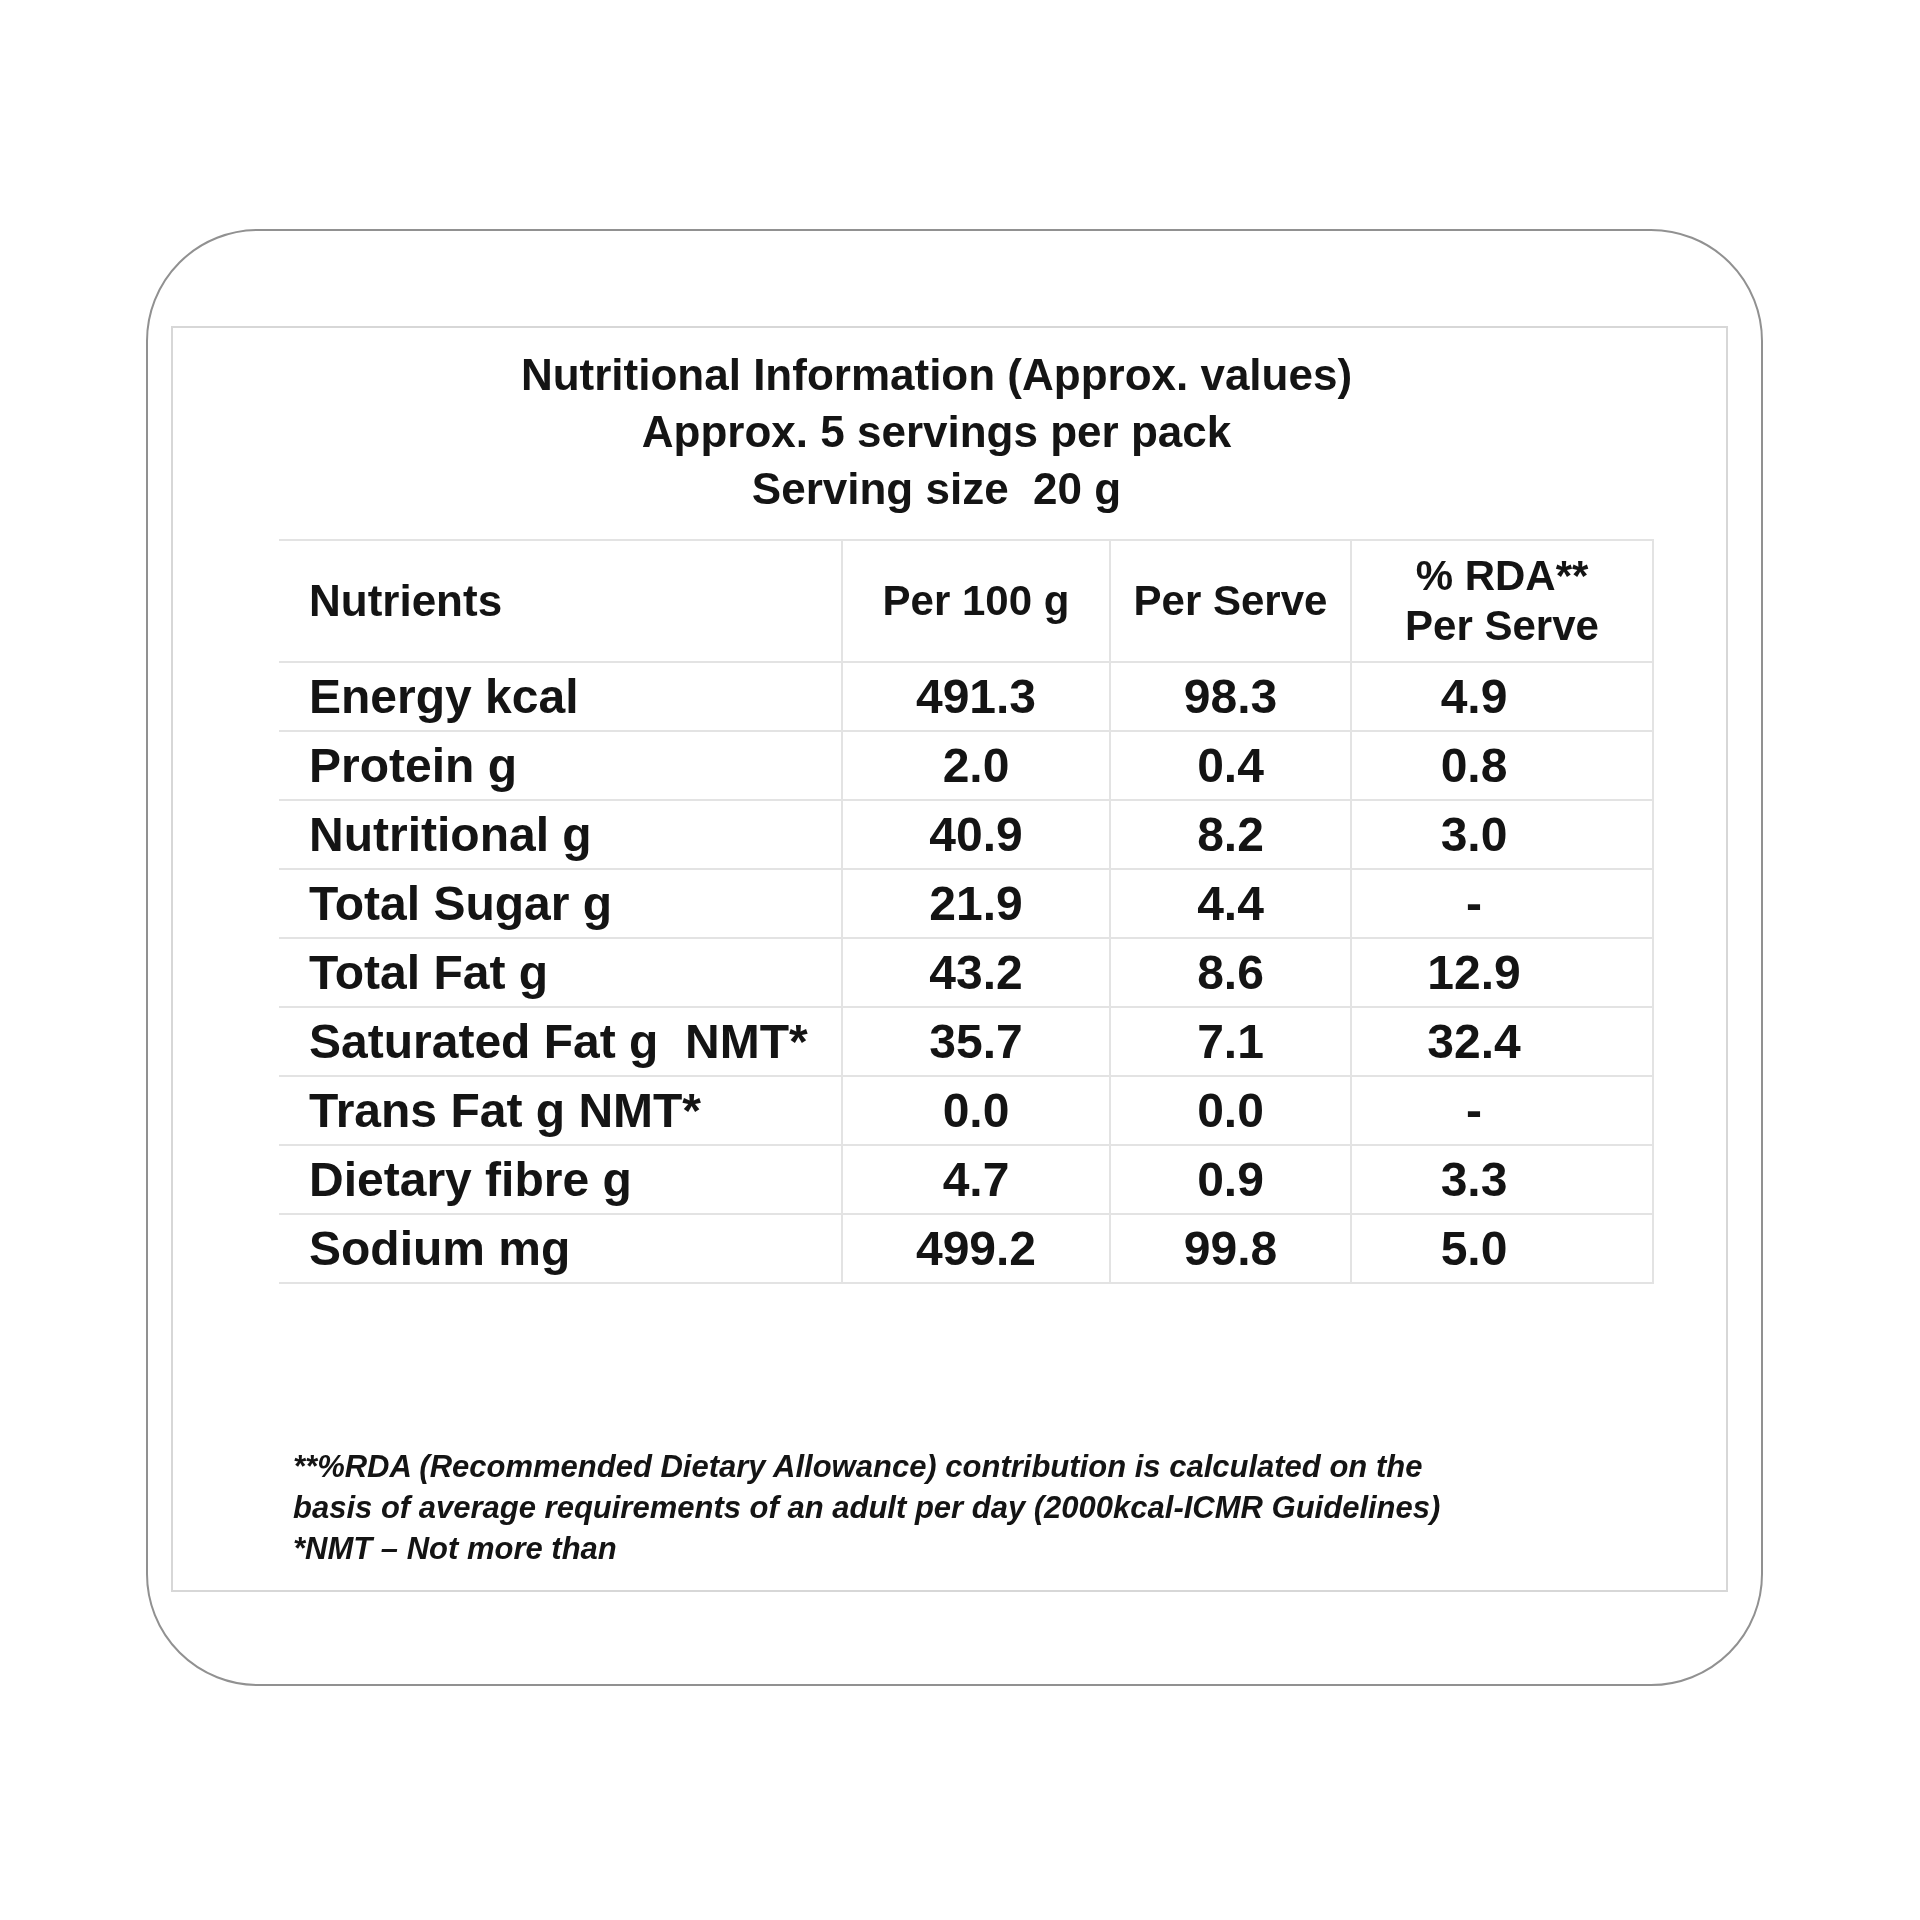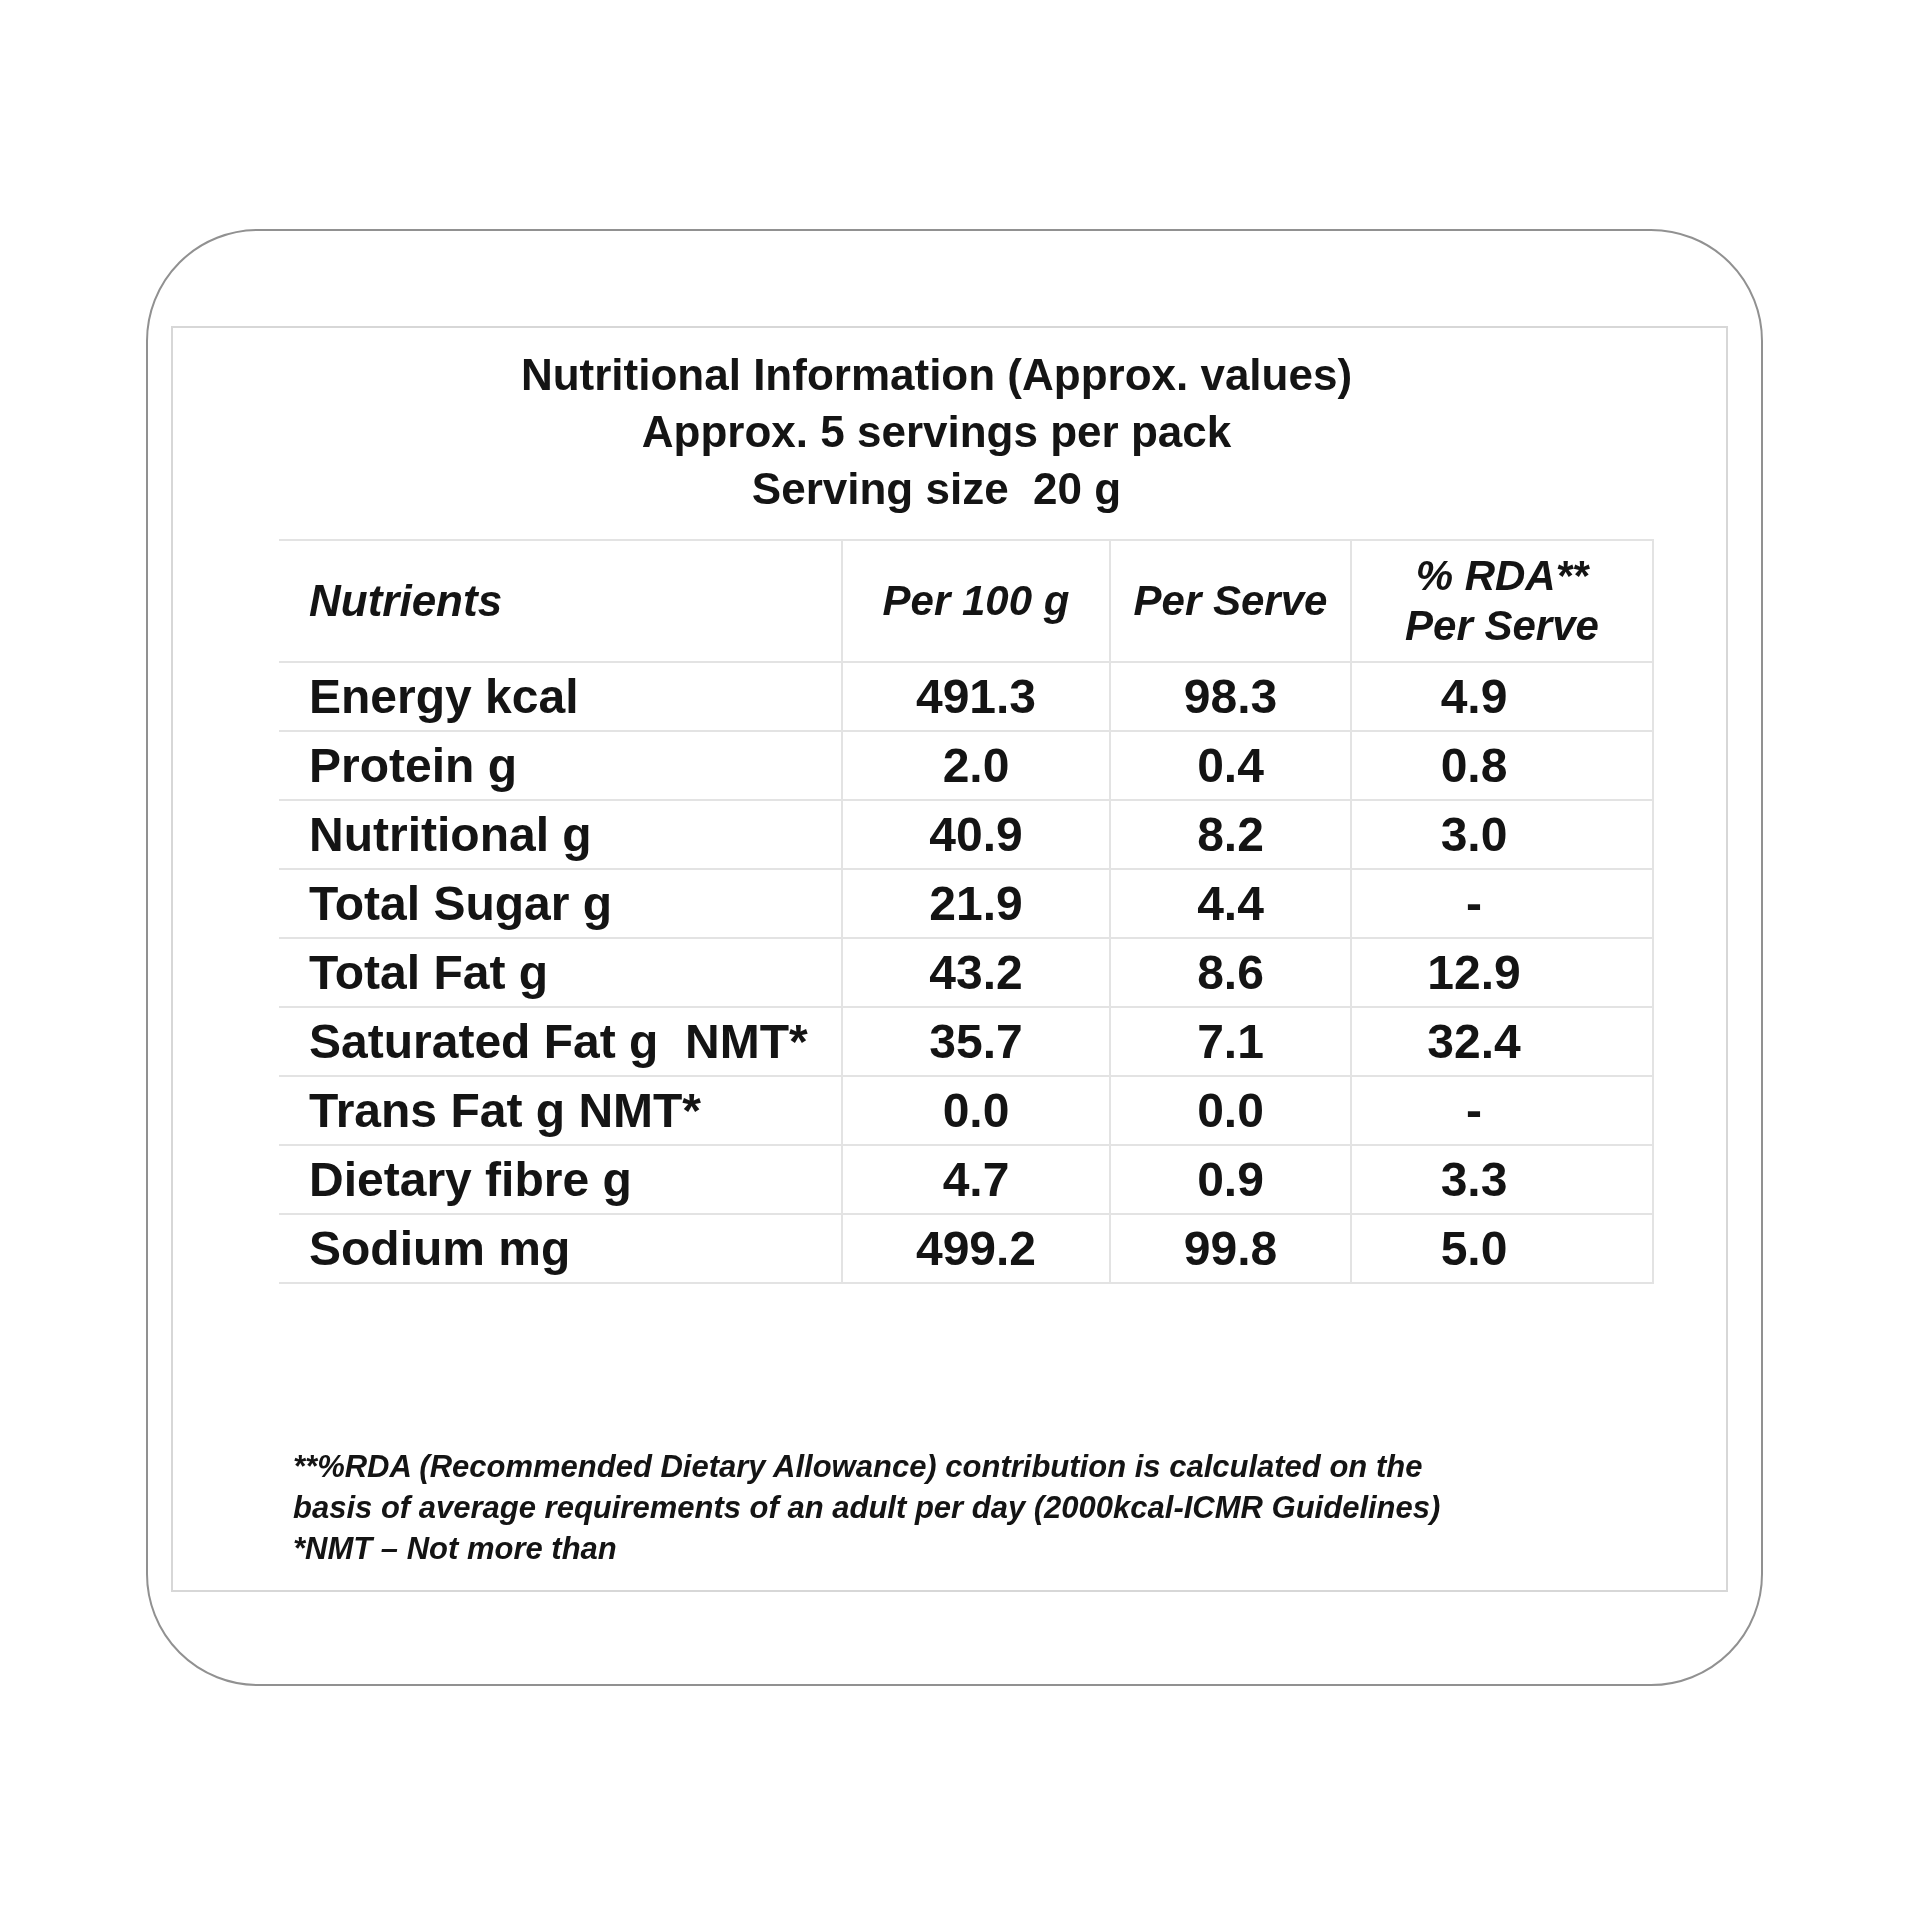--- a/index.html
+++ b/index.html
@@ -56,21 +56,21 @@
     table-layout: fixed;
   }
   th, td {
     font-weight: bold;
     vertical-align: middle;
     padding: 0;
     border-top: 2px solid #e3e3e3;
     border-bottom: 2px solid #e3e3e3;
     color: #141414;
   }
-  thead tr { height: 122px; font-style: italic; }
+  thead tr { height: 122px; }
   tbody tr { height: 69px; }
 
   .bl { border-left: 2px solid #e3e3e3; }
   .br { border-right: 2px solid #e3e3e3; }
 
   .c-nutrient {
     text-align: left;
     padding-left: 30px;
     white-space: pre;
     font-size: 48px;

